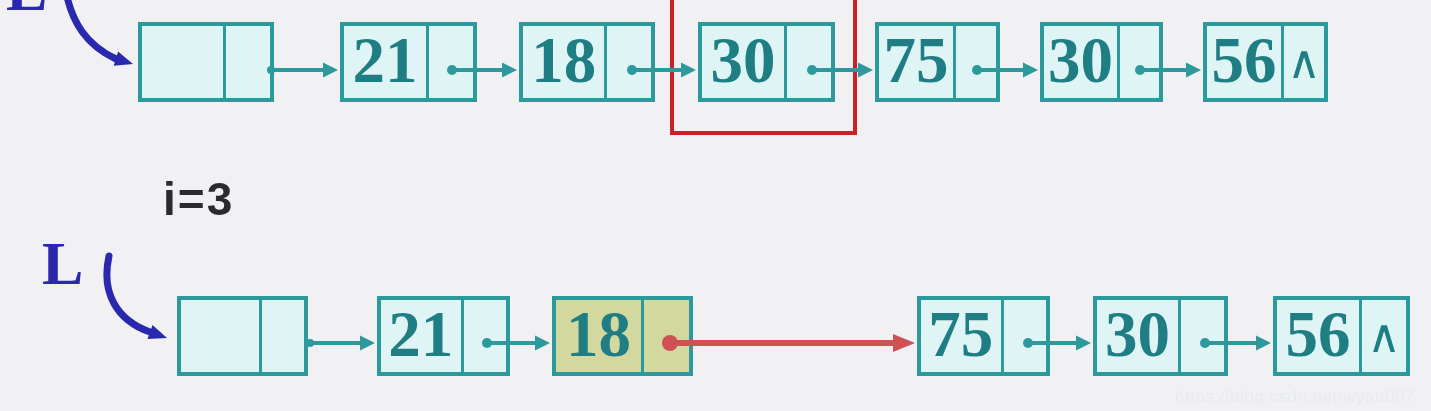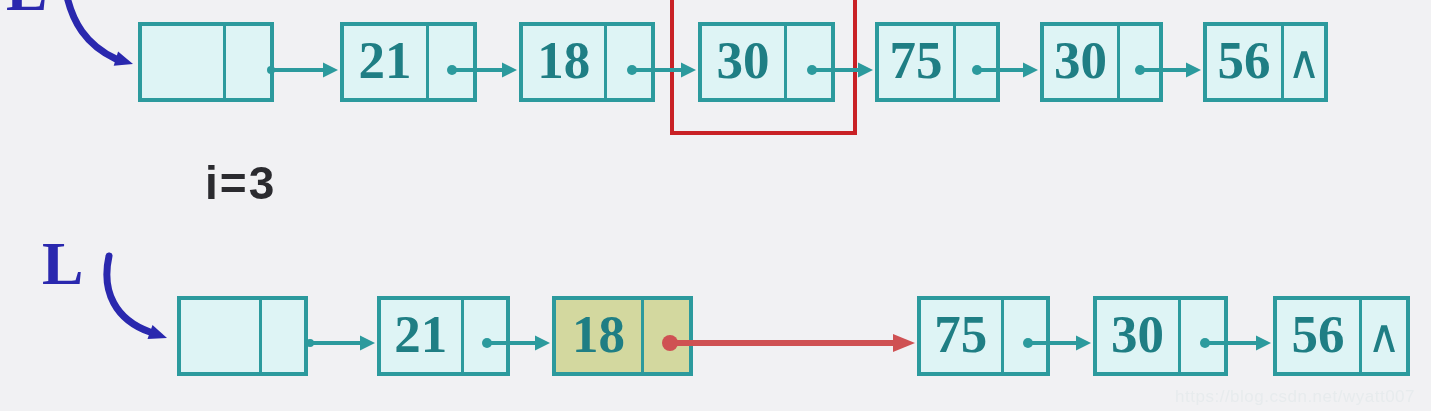--- a/index.html
+++ b/index.html
@@ -34,21 +34,21 @@
   .row-bottom .node{top:296px;}
   .node .cell{
     display:flex;align-items:center;justify-content:center;
     color:var(--teal-text);
     font-family:"Liberation Serif",serif;
     font-weight:bold;
   }
   .node .data{
     flex:0 0 66%;
     border-right:3px solid var(--teal);
-    font-size:53px;
+    font-size:65px;
     padding-bottom:4px;
   }
   .node .ptr{
     flex:1 1 auto;
     font-size:46px;
     font-weight:normal;
   }
   .node.olive{background:var(--olive);}
   .node.olive .data{background:var(--olive);}
   
@@ -65,27 +65,26 @@
     font-family:"Liberation Serif",serif;
     font-weight:bold;
     font-size:62px;
     line-height:62px;
   }
   .L-top{left:6px;top:-42px;}
   .L-bottom{left:42px;top:232px;}
   
   .index-label{
     position:absolute;
-    left:163px;top:156px;
+    left:163px;top:172px;
     color:var(--label);
     font-family:"Liberation Sans",sans-serif;
     font-weight:bold;
     font-size:46px;
     letter-spacing:2px;
-    margin-left:42px;
   }
   
   .watermark{
     position:absolute;
     right:16px;bottom:4px;
     color:var(--watermark);
     font-size:17px;
     letter-spacing:0.5px;
   }
   

